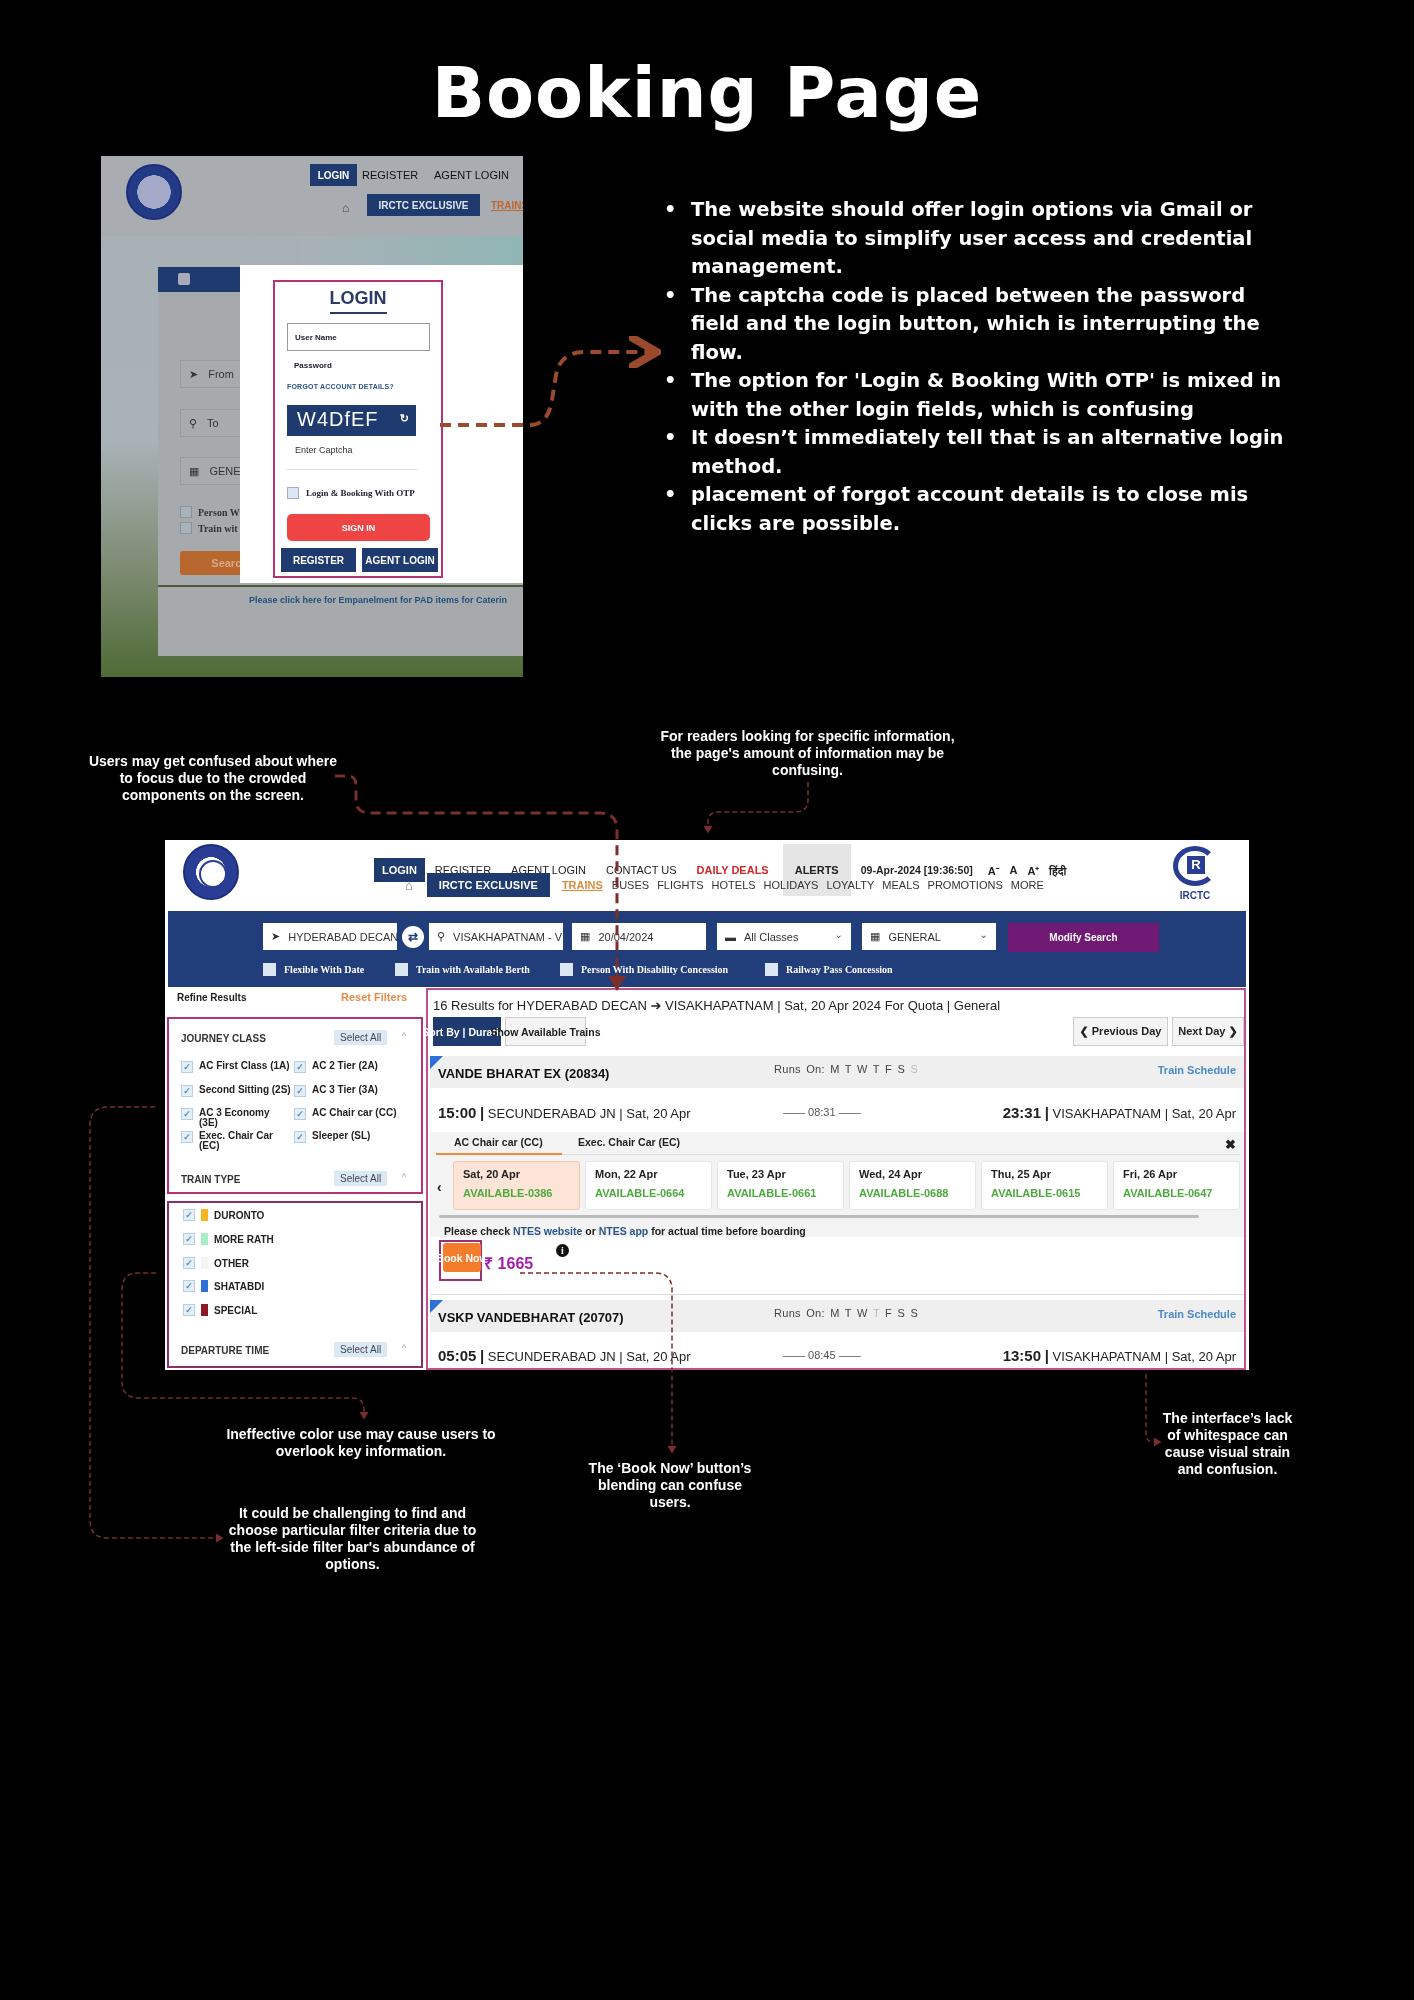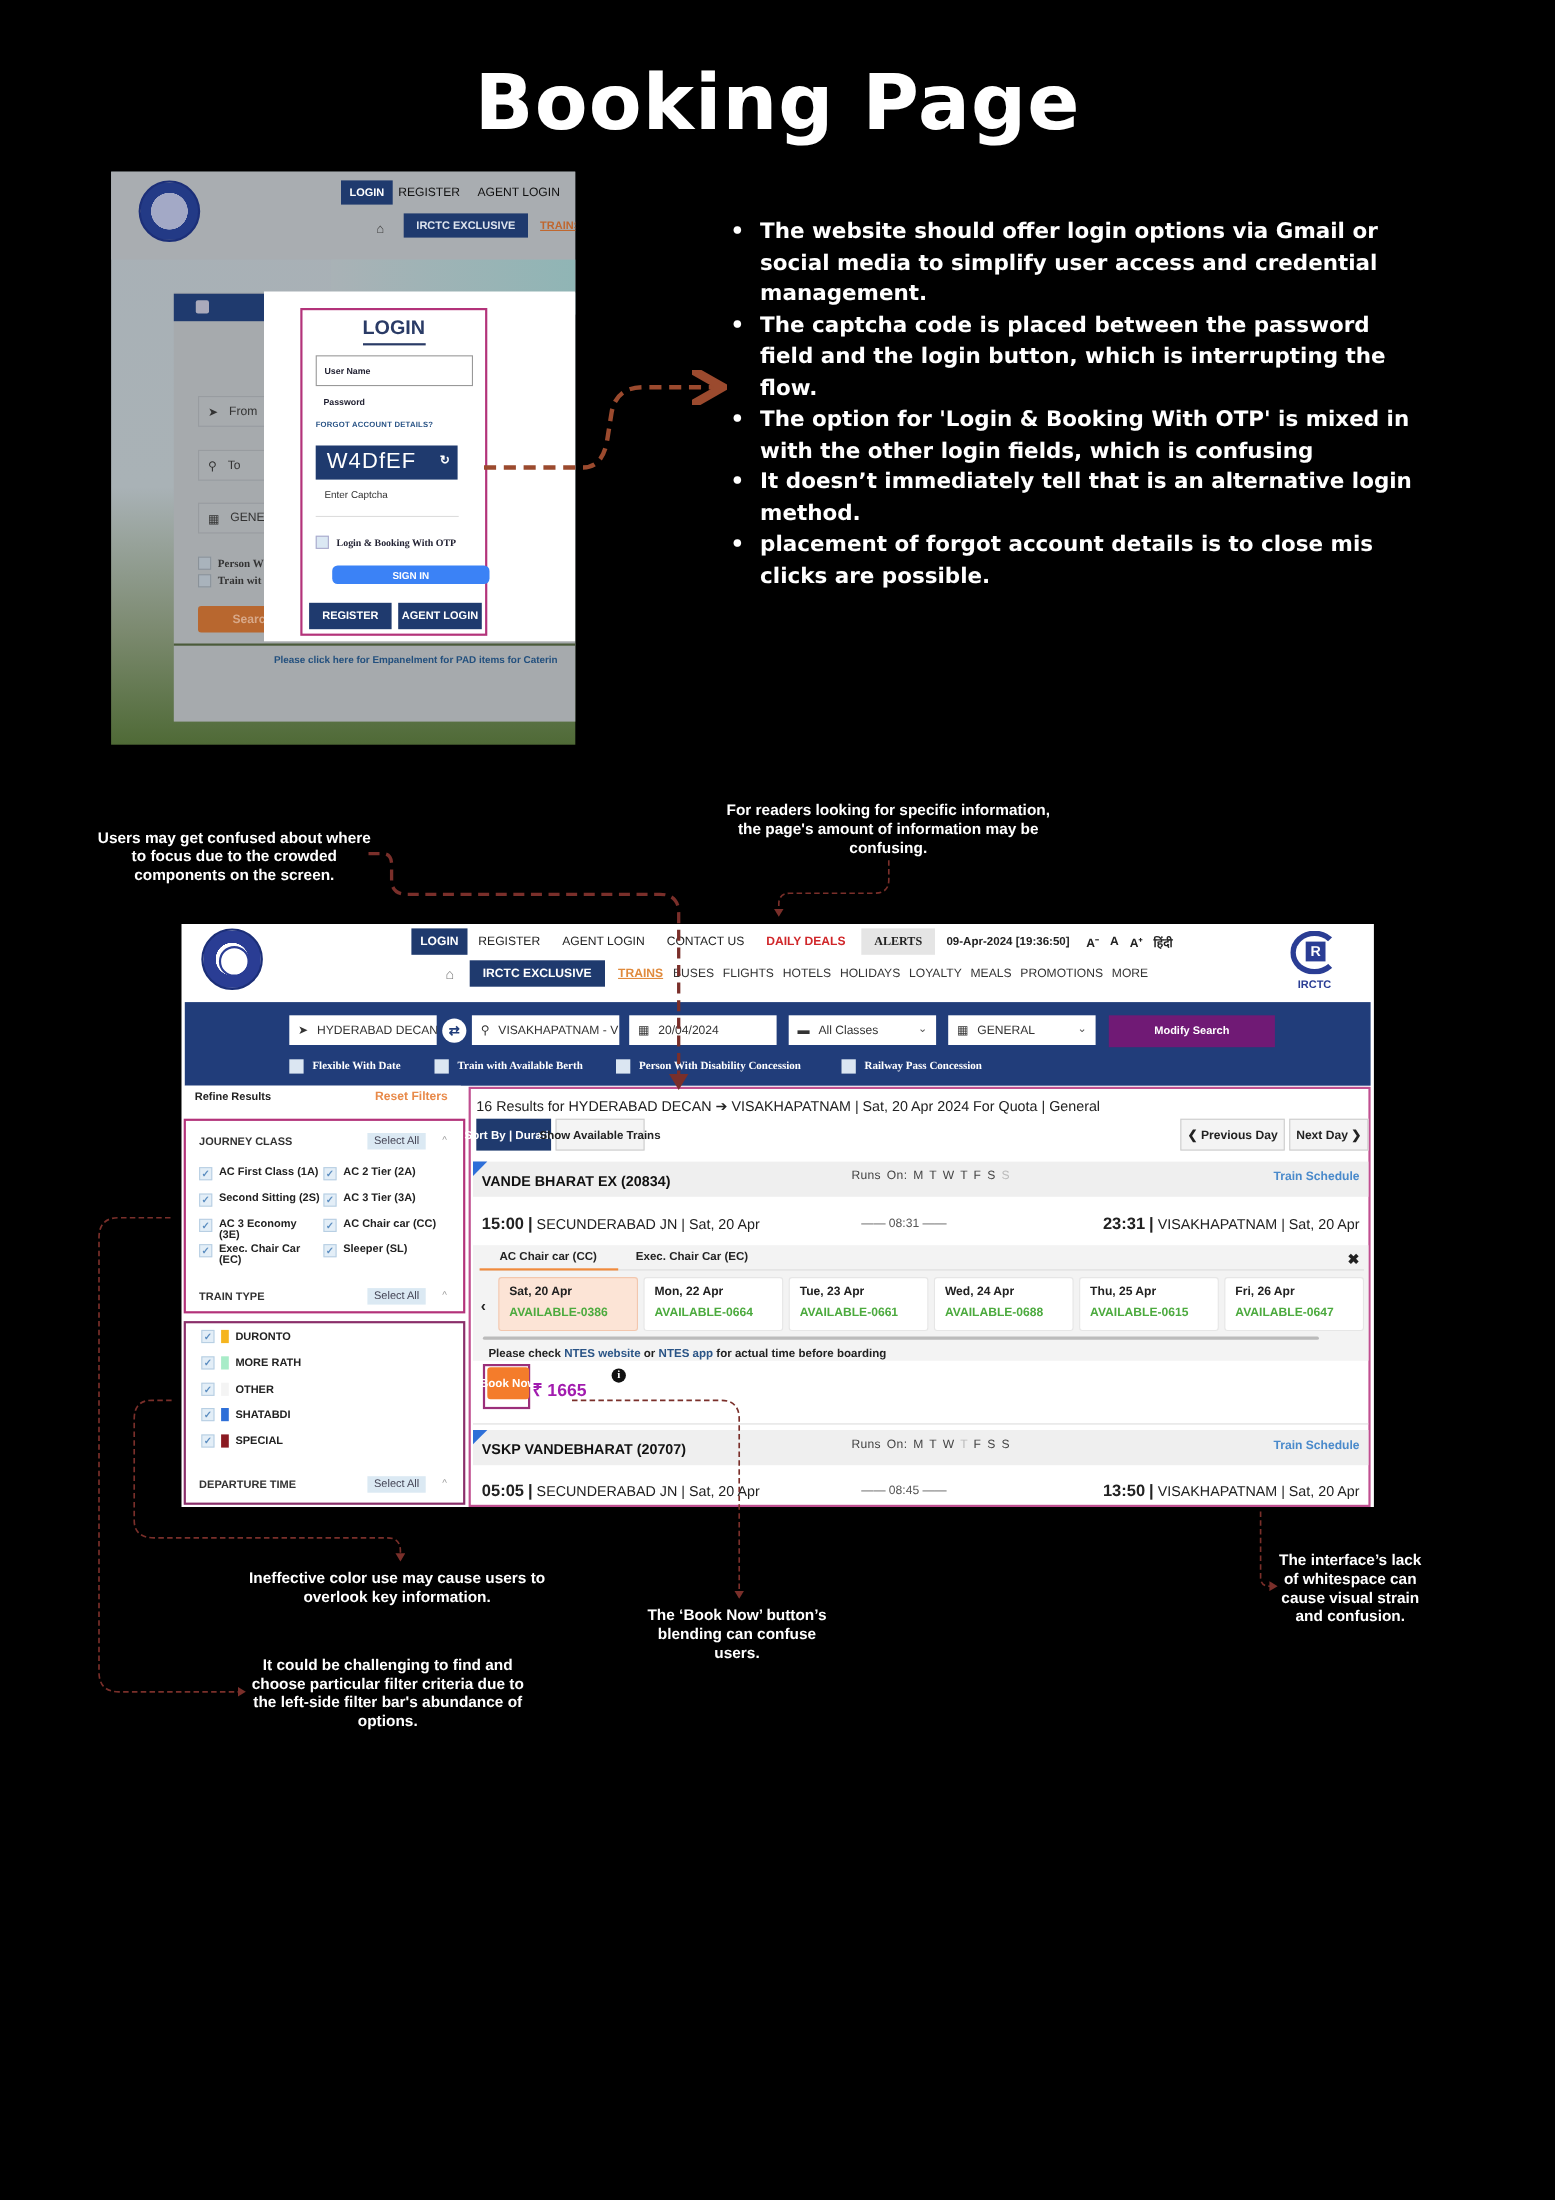--- a/index.html
+++ b/index.html
@@ -42,21 +42,21 @@
   .lb-under { position: absolute; left: 55px; top: 30px; width: 57px; height: 2px; background: #2a3b66; }
   .lb-user { position: absolute; left: 12px; top: 41px; width: 143px; height: 28px; border: 1px solid #999; font-size: 8px; font-weight: bold; color: #223; padding: 9px 12px 0 7px; }
   .lb-pass { position: absolute; left: 19px; top: 79px; font-size: 8px; font-weight: bold; color: #223; }
   .lb-forgot { position: absolute; left: 12px; top: 101px; font-size: 7px; font-weight: bold; color: #2a5486; letter-spacing: .2px; }
   .lb-captcha { position: absolute; left: 12px; top: 123px; width: 129px; height: 31px; background: #1f3a6e; color: #fff; font-size: 20px; padding: 3px 0 0 10px; letter-spacing: 1px; }
   .lb-refresh { position: absolute; right: 6px; top: 7px; font-size: 11px; font-weight: bold; }
   .lb-enter { position: absolute; left: 20px; top: 163px; font-size: 9px; color: #333; }
   .lb-line { position: absolute; left: 12px; top: 187px; width: 130px; height: 1px; background: #ddd; }
   .lb-otp { position: absolute; left: 12px; top: 205px; display: flex; gap: 7px; align-items: center; font-family: "Liberation Serif", serif; font-size: 9px; font-weight: bold; color: #223; }
   .lb-otp .box { width: 12px; height: 12px; background: #dbe8f3; border: 1px solid #aac; }
-  .lb-signin { position: absolute; left: 27px; top: 232px; width: 143px; height: 17px; background: #3b82f6; border-radius: 5px;
+  .lb-signin { position: absolute; left: 12px; top: 232px; width: 143px; height: 27px; background: #ef4444; border-radius: 5px;
     color: #fff; font-size: 9px; font-weight: bold; display: flex; align-items: center; justify-content: center; }
   .lb-register, .lb-agent { position: absolute; top: 266px; height: 24px; background: #1f3a6e; color: #fff; font-size: 10px; font-weight: bold;
     display: flex; align-items: center; justify-content: center; }
   .lb-register { left: 6px; width: 75px; }
   .lb-agent { left: 87px; width: 76px; }
 
   .bullets { position: absolute; left: 660px; top: 196px; width: 640px; font-family: "DejaVu Sans", sans-serif; font-weight: bold;
     font-size: 19.5px; line-height: 28.5px; color: #fff; list-style: none; }
   .bullets li { position: relative; padding-left: 31px; }
   .bullets li::before { content: "•"; position: absolute; left: 4px; top: 0; }
@@ -66,21 +66,21 @@
 
   
   .book-shot { position: absolute; left: 165px; top: 840px; width: 1084px; height: 530px; background: #fff; overflow: hidden; color: #222; }
   .bs-logo { position: absolute; left: 18px; top: 4px; width: 56px; height: 56px; border-radius: 50%;
     background: radial-gradient(circle, #fff 0 40%, #2a3d94 41% 100%); border: 2px solid #1c2f78; }
   .bs-logo::after { content: ""; position: absolute; left: 14px; top: 14px; width: 24px; height: 24px; border-radius: 50%; border: 2px solid #2a3d94; }
   .bs-topnav { position: absolute; left: 209px; top: 4px; display: flex; align-items: center; font-size: 11px; gap: 0; white-space: nowrap; }
   .bs-topnav .login { background: #1f3a6e; color: #fff; font-weight: bold; padding: 6px 8px; }
   .bs-topnav .it { padding: 0 10px; color: #222; }
   .bs-topnav .red { color: #d0272a; font-weight: bold; }
-  .bs-topnav .alerts { background: #e5e5e5; font-weight: bold; padding: 6px 12px; margin-left: 4px; font-family: Liberation Serif, serif; }
+  .bs-topnav .alerts { background: #e5e5e5; font-weight: bold; padding: 20px 12px; margin-left: 4px; }
   .bs-topnav .dt { padding: 0 10px; font-weight: bold; font-size: 10.5px; }
   .bs-topnav .font { font-weight: bold; padding: 0 5px; }
   .bs-second { position: absolute; left: 240px; top: 33px; display: flex; align-items: center; font-size: 11px; white-space: nowrap; }
   .bs-second .home { color: #777; padding-right: 14px; font-size: 13px; }
   .bs-second .excl { background: #1f3a6e; color: #fff; font-weight: bold; padding: 6px 12px; margin-right: 12px; }
   .bs-second .trains { color: #e08a3c; font-weight: bold; text-decoration: underline; padding-right: 5px; }
   .bs-second .it { padding: 0 4px; color: #333; }
   .bs-irctc { position: absolute; left: 1004px; top: 4px; width: 52px; height: 60px; }
   .bs-irctc .ring { position: absolute; left: 4px; top: 2px; width: 44px; height: 40px; border-radius: 50%; border: 5px solid #2a3d94; border-right-color: transparent; border-top-color: #2a3d94; }
   .bs-irctc .r { position: absolute; left: 18px; top: 12px; width: 18px; height: 18px; background: #2a3d94; color: #fff; font-weight: bold; font-size: 13px; text-align: center; line-height: 18px; }

